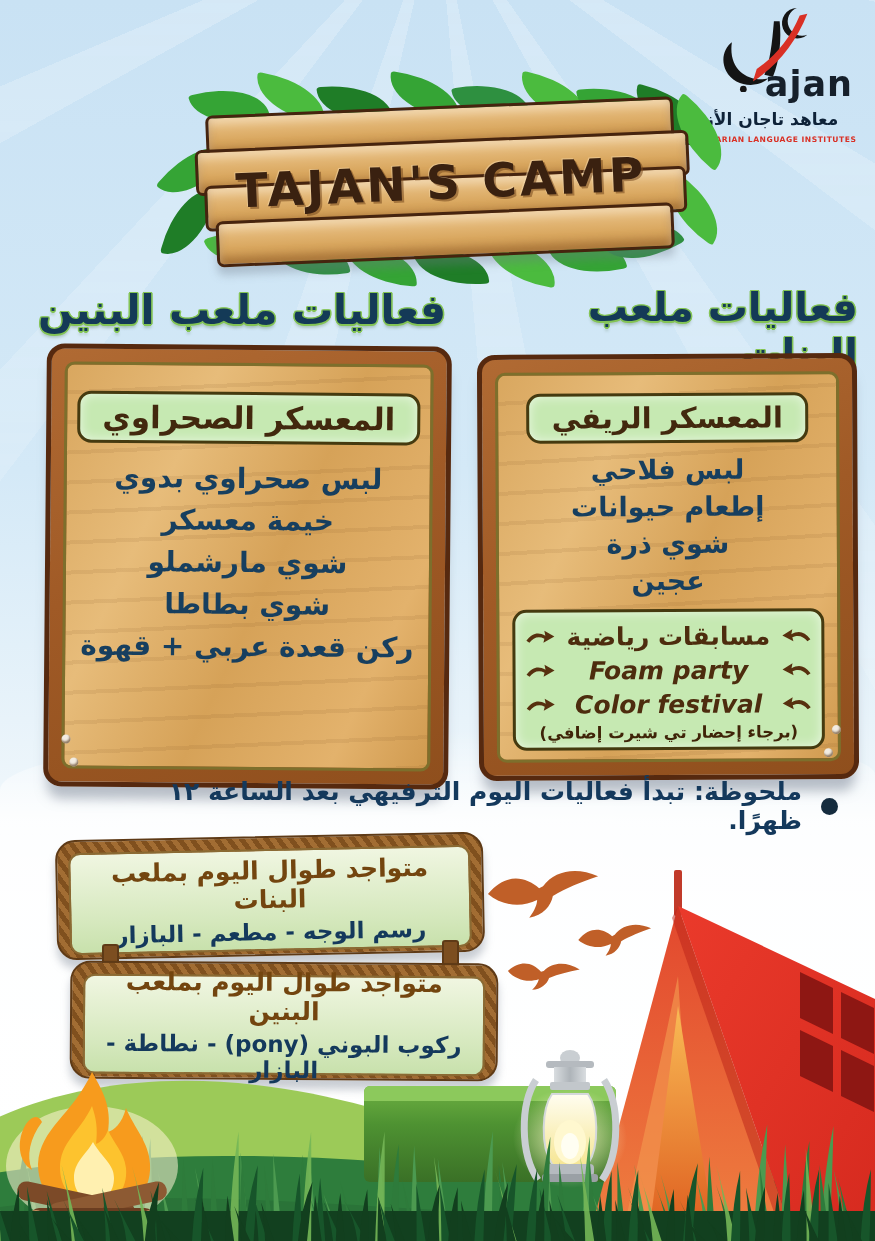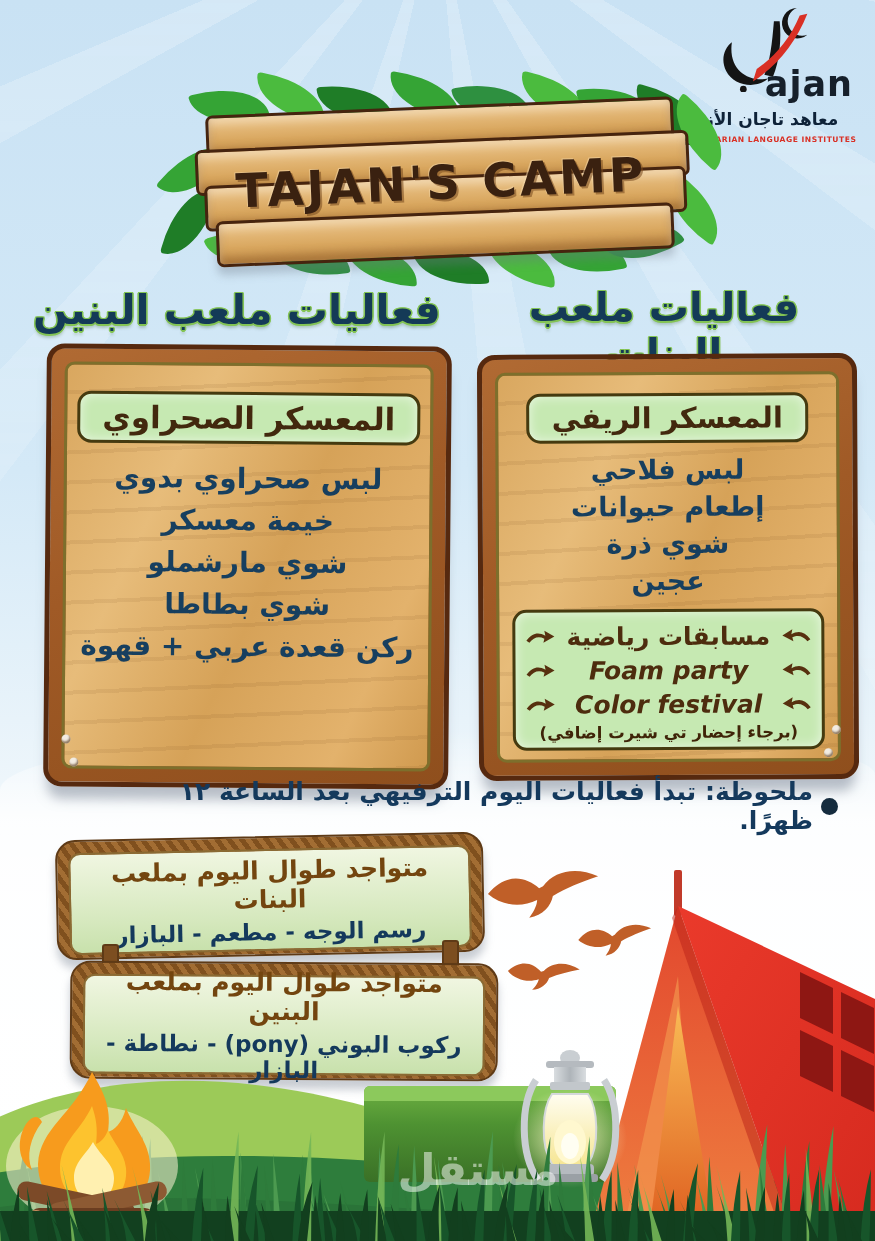--- a/index.html
+++ b/index.html
@@ -28,21 +28,21 @@
   .leaf{position:absolute;width:74px;height:40px;border-radius:6% 95% 6% 95%;}
   .leaf-a{background:#35a435}.leaf-b{background:#4bbb3e}.leaf-c{background:#1f7d27}.leaf-d{background:#2e9040}
   .planks{position:absolute;left:46px;top:36px;width:490px;height:152px;transform:rotate(-2.4deg);}
   .plank{position:absolute;background:linear-gradient(180deg,#ecc58a,#d9a75f 60%,#cb964e);border:3px solid #46240f;border-radius:7px;
     box-shadow:inset 0 6px 8px rgba(255,255,255,.3),inset 0 -7px 9px rgba(116,66,24,.38);}
   .sign-title{position:absolute;inset:0;display:flex;align-items:center;justify-content:center;
     font-size:47px;font-weight:900;letter-spacing:3px;color:#3a2110;
     text-shadow:2px 2px 0 rgba(118,72,30,.55),-1px -1px 0 rgba(245,220,175,.5);}
 
   
-  .header{position:absolute;text-align:center;direction:rtl;font-weight:900;color:#143a57;
+  .header{position:absolute;direction:rtl;font-weight:900;color:#143a57;
     text-shadow:-1.5px 0 #84c455,1.5px 0 #84c455,0 -1.5px #84c455,0 1.5px #84c455,-1px -1px #84c455,1px 1px #84c455,1px -1px #84c455,-1px 1px #84c455,0 4px 3px rgba(50,90,40,.25);}
   .header-boys{left:28px;top:286px;width:418px;font-size:41px;}
   .header-girls{left:470px;top:284px;width:388px;font-size:40px;}
 
   
   .board{position:absolute;border:5px solid #56290f;border-radius:18px;
     background:linear-gradient(160deg,#b06a33,#a05a26 45%,#8f4f1d);
     box-shadow:0 16px 12px -4px rgba(120,130,145,.5);}
   .board-boys{left:45px;top:345px;width:395px;height:433px;transform:rotate(.5deg);}
   .board-girls{left:478px;top:354px;width:370px;height:416px;transform:rotate(-.3deg);}
@@ -64,21 +64,21 @@
   .hl-box{position:relative;width:86%;margin:10px auto 0;background:#c6e9b2;border:3px solid #453a10;border-radius:14px;
     padding:7px 8px 5px;box-shadow:inset 0 0 12px rgba(255,255,255,.65);}
   .hl-row{display:flex;align-items:center;justify-content:space-between;gap:4px;height:34px;padding:0 2px;}
   .hl-text{flex:1;text-align:center;color:#4d2c0e;font-weight:900;}
   .hl-ar{font-size:25px;direction:rtl;}
   .hl-en{font-size:25px;font-style:italic;}
   .hl-note{text-align:center;font-size:16.5px;font-weight:bold;color:#3f2408;direction:rtl;margin-top:2px;}
   .arrow{width:30px;height:16px;flex:0 0 auto;}
 
   
-  .note-line{position:absolute;left:120px;top:789px;width:718px;height:34px;display:flex;direction:rtl;align-items:center;gap:8px;
+  .note-line{position:absolute;left:120px;top:789px;width:718px;height:34px;display:flex;direction:rtl;align-items:center;gap:19px;
     color:#14395c;font-weight:900;font-size:25px;}
   .bullet{width:17px;height:17px;border-radius:50%;background:#152c3e;flex:0 0 auto;}
 
   
   .banner{position:absolute;padding:11px;border-radius:20px;border:2px solid #5e3a16;
     background:repeating-linear-gradient(55deg,#a26d33 0 5px,#80501e 5px 10px);
     box-shadow:0 9px 9px rgba(120,130,145,.4);}
   .banner-1{left:56px;top:836px;width:402px;height:94px;transform:rotate(-1.2deg);}
   .banner-2{left:70px;top:962px;width:402px;height:92px;transform:rotate(.4deg);}
   .banner-inner{height:100%;border-radius:12px;border:2px solid #8a6a33;text-align:center;
@@ -330,16 +330,15 @@
   </svg>
 
   <svg id="grass-front" class="abs" style="left:0;bottom:0;width:875px;height:162px;" viewBox="0 0 875 162">
     <rect x="0" y="132" width="875" height="30" fill="#12401f"></rect>
   <path d="M-3.0,162 Q-5.7,121.3 -16.3,90.2 Q-4.6,128.1 6.0,162 Z M71.7,162 Q69.7,118.3 61.4,85.2 Q71.6,125.6 80.7,162 Z M143.8,162 Q141.5,119.7 132.2,87.4 Q143.0,126.7 152.8,162 Z M229.3,162 Q231.2,98.7 238.6,52.5 Q239.0,109.2 238.3,162 Z M302.1,162 Q303.9,99.0 311.1,52.9 Q311.6,109.5 311.1,162 Z M375.2,162 Q377.1,98.6 384.6,52.4 Q384.9,109.2 384.2,162 Z M439.3,162 Q438.2,113.4 433.8,77.0 Q441.6,121.5 448.3,162 Z M507.6,162 Q505.1,120.9 494.7,89.6 Q506.2,127.8 516.6,162 Z M585.2,162 Q584.2,113.2 580.1,76.6 Q587.7,121.3 594.2,162 Z M652.7,162 Q649.8,122.3 638.4,91.8 Q650.6,128.9 661.7,162 Z M727.5,162 Q725.2,119.2 716.3,86.6 Q726.9,126.3 736.5,162 Z M806.6,162 Q806.4,108.8 805.8,69.4 Q811.2,117.7 815.6,162 Z " fill="#74b657" opacity="0.9"></path>
       <path d="M0.8,162 Q-0.5,135.1 -6.1,113.2 Q2.4,139.6 9.8,162 Z M29.3,162 Q28.8,131.5 26.9,107.2 Q33.1,136.6 38.3,162 Z M52.8,162 Q51.6,134.5 46.7,112.1 Q54.8,139.1 61.8,162 Z M74.9,162 Q72.5,139.3 62.8,120.1 Q73.9,143.1 83.9,162 Z M105.8,162 Q105.1,132.4 102.3,108.7 Q109.1,137.4 114.8,162 Z M126.4,162 Q123.9,139.4 114.2,120.3 Q125.3,143.1 135.4,162 Z M156.0,162 Q154.9,134.1 150.4,111.5 Q158.2,138.8 165.0,162 Z M192.0,162 Q194.2,120.5 203.3,88.8 Q202.7,127.4 201.0,162 Z M204.7,162 Q202.6,137.9 194.3,117.8 Q204.5,141.9 213.7,162 Z M244.6,162 Q247.2,119.0 257.8,86.4 Q256.2,126.2 253.6,162 Z M258.5,162 Q257.2,134.7 252.1,112.5 Q260.3,139.3 267.5,162 Z M292.4,162 Q293.9,123.8 299.7,94.4 Q301.0,130.2 301.4,162 Z M316.2,162 Q317.0,126.4 320.2,98.7 Q323.2,132.4 325.2,162 Z M333.0,162 Q330.8,138.4 321.9,118.7 Q332.5,142.3 342.0,162 Z M357.4,162 Q354.8,140.1 344.3,121.5 Q355.9,143.7 366.4,162 Z M385.8,162 Q384.0,136.6 377.0,115.7 Q386.4,140.8 394.8,162 Z M416.6,162 Q416.5,129.8 416.3,104.4 Q421.4,135.2 425.6,162 Z M441.4,162 Q441.1,131.0 439.7,106.4 Q445.5,136.2 450.4,162 Z M474.4,162 Q476.4,121.4 484.6,90.3 Q484.5,128.2 483.4,162 Z M502.5,162 Q505.3,118.2 516.7,85.1 Q514.6,125.5 511.5,162 Z M526.3,162 Q528.4,120.9 537.2,89.5 Q536.7,127.7 535.3,162 Z M543.3,162 Q542.5,132.5 539.6,108.9 Q546.4,137.4 552.3,162 Z M566.0,162 Q564.2,136.5 557.3,115.6 Q566.6,140.8 575.0,162 Z M602.4,162 Q604.3,122.2 611.6,91.7 Q612.0,128.9 611.4,162 Z M628.5,162 Q630.4,121.8 638.2,91.0 Q638.4,128.5 637.5,162 Z M641.1,162 Q638.7,139.3 629.1,120.1 Q640.1,143.0 650.1,162 Z M683.0,162 Q685.9,117.8 697.8,84.3 Q695.4,125.1 692.0,162 Z M692.2,162 Q689.6,139.9 679.3,121.1 Q690.7,143.6 701.2,162 Z M731.0,162 Q732.8,122.3 740.1,91.9 Q740.6,129.0 740.0,162 Z M749.3,162 Q748.6,132.3 745.9,108.5 Q752.6,137.3 758.3,162 Z M781.6,162 Q783.1,123.5 789.2,93.9 Q790.4,129.9 790.6,162 Z M808.9,162 Q810.9,121.5 819.0,90.5 Q819.0,128.2 817.9,162 Z M828.6,162 Q828.6,129.5 828.6,103.9 Q833.6,135.0 837.6,162 Z M860.5,162 Q862.6,121.3 870.9,90.2 Q870.7,128.1 869.5,162 Z " fill="#17552a"></path>
       <path d="M10.2,162 Q11.9,132.7 18.9,109.2 Q19.5,137.6 19.2,162 Z M21.0,162 Q19.1,145.2 11.3,130.1 Q21.1,148.0 30.0,162 Z M48.1,162 Q47.8,139.4 46.9,120.3 Q52.5,143.2 57.1,162 Z M62.2,162 Q59.4,148.1 48.3,134.8 Q60.3,150.4 71.2,162 Z M85.4,162 Q83.1,146.6 73.6,132.4 Q84.5,149.2 94.4,162 Z M110.2,162 Q108.8,143.3 103.2,126.9 Q111.7,146.5 119.2,162 Z M144.8,162 Q147.6,128.9 159.0,102.9 Q156.9,134.4 153.8,162 Z M156.8,162 Q156.4,140.1 154.7,121.4 Q160.7,143.7 165.8,162 Z M171.1,162 Q168.1,148.7 156.2,135.9 Q168.6,150.9 180.1,162 Z M201.9,162 Q201.9,138.6 201.9,119.0 Q206.9,142.5 210.9,162 Z M225.1,162 Q225.6,137.0 227.5,116.4 Q231.3,141.2 234.1,162 Z M241.4,162 Q239.9,143.4 234.2,127.1 Q242.8,146.5 250.4,162 Z M265.1,162 Q264.4,141.3 261.2,123.5 Q268.2,144.7 274.1,162 Z M298.0,162 Q300.9,128.8 312.4,102.7 Q310.2,134.3 307.0,162 Z M312.7,162 Q313.2,137.0 315.1,116.3 Q318.9,141.1 321.7,162 Z M335.8,162 Q336.7,135.6 340.3,113.9 Q343.0,140.0 344.8,162 Z M359.6,162 Q361.2,133.4 367.3,110.3 Q368.5,138.1 368.6,162 Z M377.5,162 Q377.7,137.9 378.5,117.8 Q383.0,141.9 386.5,162 Z M395.7,162 Q394.7,142.0 390.7,124.7 Q398.2,145.4 404.7,162 Z M427.8,162 Q430.1,130.5 439.7,105.5 Q438.7,135.8 436.8,162 Z M448.2,162 Q450.1,132.2 457.7,108.3 Q457.9,137.1 457.2,162 Z M463.1,162 Q462.7,140.1 460.9,121.4 Q467.0,143.7 472.1,162 Z M494.4,162 Q497.2,129.3 508.1,103.5 Q506.3,134.8 503.4,162 Z M506.8,162 Q506.4,140.1 504.7,121.4 Q510.8,143.7 515.8,162 Z M535.2,162 Q537.0,132.7 543.9,109.1 Q544.6,137.6 544.2,162 Z M550.9,162 Q550.6,139.7 549.3,120.9 Q555.1,143.4 559.9,162 Z M565.2,162 Q562.4,148.2 551.1,135.1 Q563.1,150.5 574.2,162 Z M597.3,162 Q597.8,136.7 600.1,115.9 Q603.7,140.9 606.3,162 Z M616.6,162 Q616.3,139.6 615.2,120.7 Q620.9,143.3 625.6,162 Z M638.3,162 Q638.0,139.8 636.6,121.0 Q642.4,143.5 647.3,162 Z M665.9,162 Q667.5,133.3 673.7,110.1 Q674.8,138.1 674.9,162 Z M684.9,162 Q685.5,136.6 687.8,115.7 Q691.3,140.8 693.9,162 Z M696.4,162 Q693.6,148.3 682.1,135.2 Q694.3,150.6 705.4,162 Z M717.9,162 Q714.9,148.8 702.9,136.0 Q715.4,151.0 726.9,162 Z M754.9,162 Q756.9,131.7 765.1,107.4 Q765.0,136.7 763.9,162 Z M773.2,162 Q774.1,135.7 777.6,114.1 Q780.4,140.0 782.2,162 Z M796.8,162 Q798.2,133.8 803.9,111.0 Q805.3,138.5 805.8,162 Z M810.1,162 Q808.7,143.4 803.0,127.1 Q811.5,146.5 819.1,162 Z M837.5,162 Q838.0,137.2 839.7,116.6 Q843.6,141.3 846.5,162 Z M853.1,162 Q851.5,144.3 844.8,128.5 Q854.0,147.2 862.1,162 Z " fill="#123f1e"></path>
     </svg>
 
   <div class="watermark">
-    <div class="wm-name">مستقل</div>
   </div>
 
 </div>
 
 </body></html>

